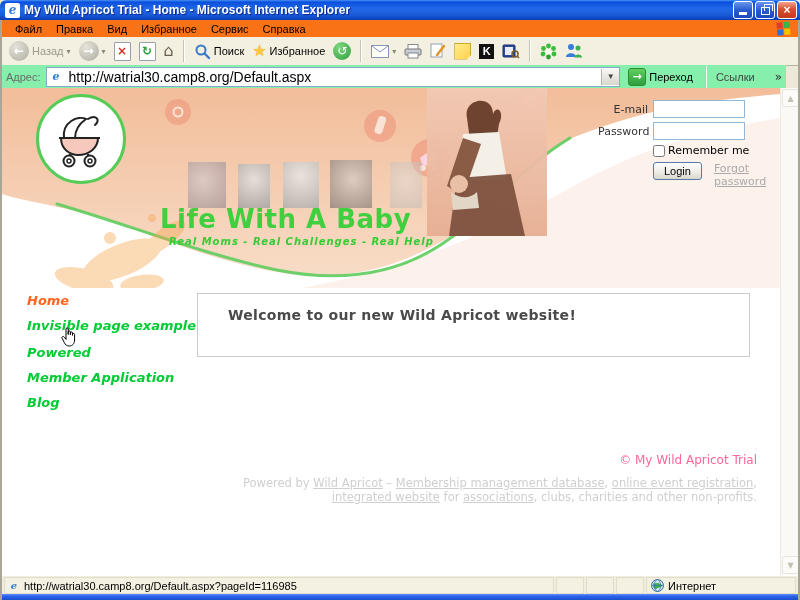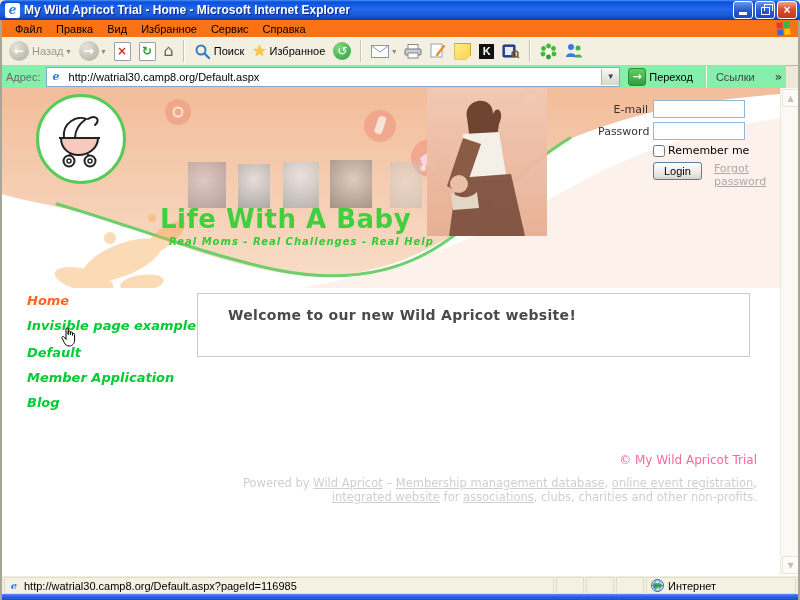--- a/index.html
+++ b/index.html
@@ -54,21 +54,21 @@
   .kasp{width:15px;height:15px;background:#111;color:#fff;display:flex;align-items:center;justify-content:center;
     font-weight:bold;font-size:11px}
   .sep{width:1px;height:22px;background:#C8C4B4;border-right:1px solid #fff;margin:0 4px}
   
   .addressrow{position:absolute;top:65px;left:2px;right:14px;height:23px;background:#86efac;
     border-bottom:1px solid #9D9A8D;display:flex;align-items:center;padding:0 4px;gap:5px}
   .addr-label{color:#6B6B6B}
   .combo{flex:1;height:18px;background:#fff;border:1px solid #86A9C8;display:flex;align-items:center;padding-left:3px}
   .combo .eicon{width:13px;height:13px;border-radius:2px;display:flex;align-items:center;justify-content:center;
     font:bold italic 11px "DejaVu Serif",serif;color:#2E7CD6;margin-right:4px}
-  .combo .url{flex:1;font-size:11px;border:none;outline:none;font-family:"Liberation Sans",sans-serif;background:transparent}
+  .combo .url{flex:1;font-size:14px;border:none;outline:none;font-family:"Liberation Sans",sans-serif;background:transparent}
   .combo .drop{width:17px;height:16px;background:linear-gradient(180deg,#F8F8F4,#D8D6CC);
     border-left:1px solid #B8B4A8;display:flex;align-items:center;justify-content:center;font-size:8px;color:#444}
   .gobtn{display:flex;align-items:center;gap:3px;padding:1px 3px}
   .goicon{width:16px;height:16px;border-radius:3px;background:linear-gradient(180deg,#5FCF5F,#2E9E3E);
     border:1px solid #2E8E2E;color:#fff;display:flex;align-items:center;justify-content:center;font-weight:bold;font-size:11px;
     font-family:"DejaVu Sans",sans-serif}
   .links{display:flex;align-items:center;gap:20px;color:#444}
   .chev{font-size:12px;color:#333;font-family:"DejaVu Sans",sans-serif}
   
   .content{position:absolute;top:88px;left:2px;width:779px;height:487px;background:#fff;overflow:hidden;
@@ -352,21 +352,21 @@
     </div>
     <div class="loginrow">
       <button class="loginbtn">Login</button>
       <a class="forgot" href="#">Forgot password</a>
     </div>
   </div>
 
   <div class="nav">
     <div class="nav-item n-active">Home</div>
     <div class="nav-item n-normal"><span>Invisible page example</span><span class="subarrow">▸</span></div>
-    <div class="nav-item n-normal">Default</div>
+    <div class="nav-item n-normal">Powered</div>
     <div class="nav-item n-normal">Member Application</div>
     <div class="nav-item n-normal">Blog</div>
   </div>
 
   <div class="welcome-box">
     <div class="welcome-text">Welcome to our new Wild Apricot website!</div>
   </div>
 
   <div class="copyright">© My Wild Apricot Trial</div>
   <div class="powered">

